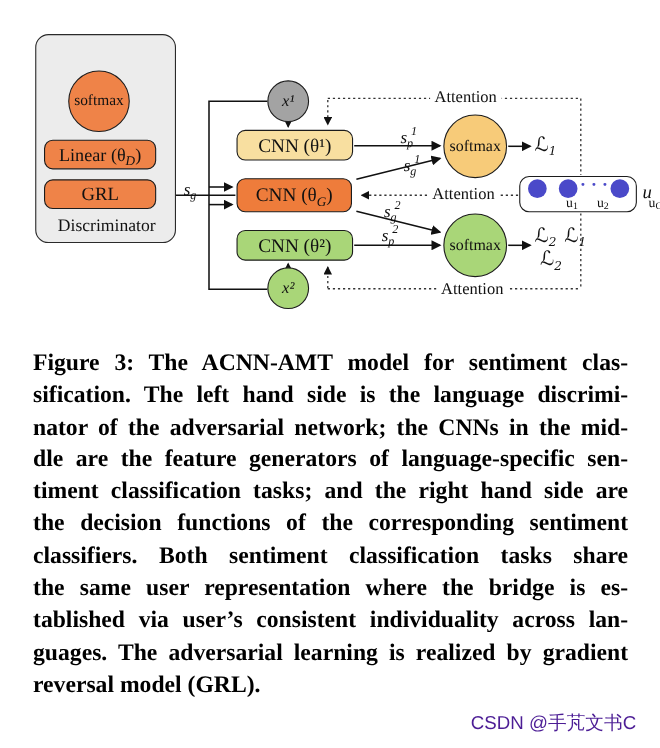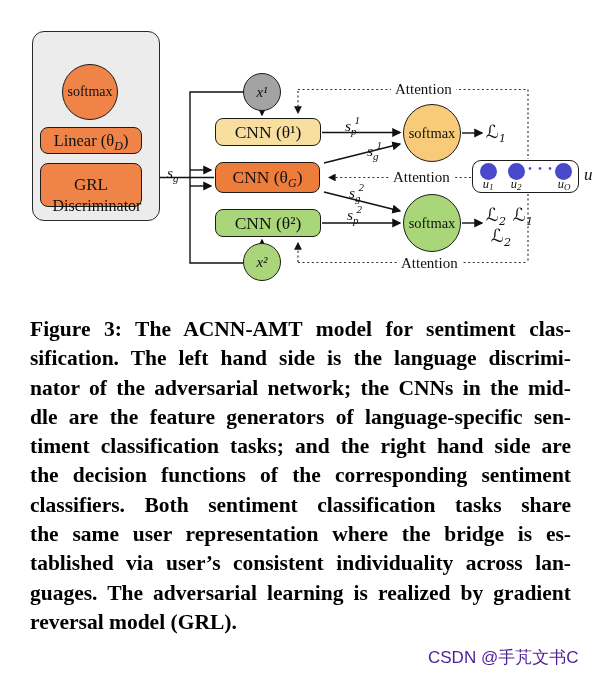--- a/index.html
+++ b/index.html
@@ -16,38 +16,38 @@
   .khaki{background:#f8dfa0;}
   .tan{background:#a3a3a3;}
   .amber{background:#f7cb79;}
   .green{background:#a9d678;}
 
   .disc-panel{position:absolute;left:32px;top:31px;width:128px;height:190px;border-radius:12px;
        background:#ececec;border:1.5px solid #2a2a2a;box-sizing:border-box;}
   .disc-loss{position:absolute;left:58px;top:33px;width:84px;text-align:center;font-size:17px;}
   .softmax-d{left:62px;top:64px;width:56px;height:56px;font-size:14px;}
   .linear-box{left:40px;top:127px;width:102px;height:27px;font-size:16.5px;}
-  .grl-box{left:40px;top:163px;width:102px;height:44px;font-size:17px;justify-content:center;}
+  .grl-box{left:40px;top:163px;width:102px;height:27px;font-size:17px;justify-content:center;}
   .disc-title{position:absolute;left:38px;top:197px;width:118px;text-align:center;font-size:16px;}
 
   .x1-circle{left:243px;top:73px;width:38px;height:38px;font-size:15px;font-style:italic;}
   .x2-circle{left:243px;top:243px;width:38px;height:38px;font-size:15px;font-style:italic;}
   .cnn1-box{left:215px;top:118px;width:106px;height:28px;font-size:17.5px;}
   .cnng-box{left:215px;top:162px;width:105px;height:31px;font-size:17.5px;}
   .cnn2-box{left:215px;top:209px;width:106px;height:28px;font-size:17.5px;}
   .bsub{font-size:12px;font-style:italic;line-height:0;vertical-align:-4px;}
 
   .softmax1{left:403px;top:104px;width:58px;height:58px;font-size:14.5px;}
   .softmax2{left:403px;top:194px;width:58px;height:58px;font-size:14.5px;}
 
   .sig{position:absolute;font-size:15.5px;font-style:italic;line-height:1;}
   .sig sub{font-size:11px;vertical-align:-4px;line-height:0;}
   .sig sup{font-size:11px;vertical-align:7px;line-height:0;margin-left:-2px;}
   .sg-label{left:167px;top:165px;}
-  .sp1-label{left:345px;top:118px;}
+  .sp1-label{left:364px;top:118px;}
   .sg1-label{left:367px;top:143px;}
   .sg2-label{left:349px;top:185px;}
   .sp2-label{left:347px;top:207px;}
 
   .lscript{font-family:"DejaVu Serif","DejaVu Sans",serif;font-style:italic;}
   .loss{position:absolute;font-size:18px;line-height:1;}
   .loss sub{font-size:11px;vertical-align:-4px;line-height:0;}
   .loss1-label{left:486px;top:123px;}
   .loss2-row{left:486px;top:206px;}
   .loss2-row .gap{display:inline-block;width:7px;}
@@ -57,21 +57,21 @@
   .attn-top{left:391px;top:80px;}
   .attn-mid{left:389px;top:168px;}
   .attn-bottom{left:397px;top:254px;}
 
   .user-box{position:absolute;left:472px;top:160px;width:107px;height:33px;border-radius:9px;
        background:#fff;border:1.4px solid #1c1c1c;box-sizing:border-box;}
   .udot{position:absolute;width:17px;height:17px;border-radius:50%;background:#4a49c9;top:163px;}
   .u1-dot{left:480px;} .u2-dot{left:508px;} .uo-dot{left:555px;}
   .uellipsis{position:absolute;left:526px;top:163px;width:30px;text-align:center;color:#4a49c9;
        font-size:10px;letter-spacing:2px;white-space:nowrap;font-weight:bold;}
-  .ulabel{position:absolute;top:178px;font-size:12.5px;font-style:italic;text-align:center;line-height:1;}
+  .ulabel{position:absolute;top:178px;font-size:12.5px;text-align:center;line-height:1;margin-left:32px;}
   .ulabel sub{font-size:9px;vertical-align:-2px;line-height:0;}
   .u1-label{left:478px;width:20px;} .u2-label{left:506px;width:20px;} .uo-label{left:551px;width:26px;}
   .u-out-label{position:absolute;left:584px;top:165px;font-size:17px;font-style:italic;}
 
   .caption{position:absolute;left:30px;top:315px;width:541px;font-size:21.5px;line-height:29.3px;color:#000;}
   .cline{text-align:justify;text-align-last:justify;font-weight:bold;}
   .cline.last{text-align-last:left;}
 
   .wm{position:absolute;white-space:nowrap;
       font-family:"Liberation Sans","DejaVu Sans",sans-serif;}

